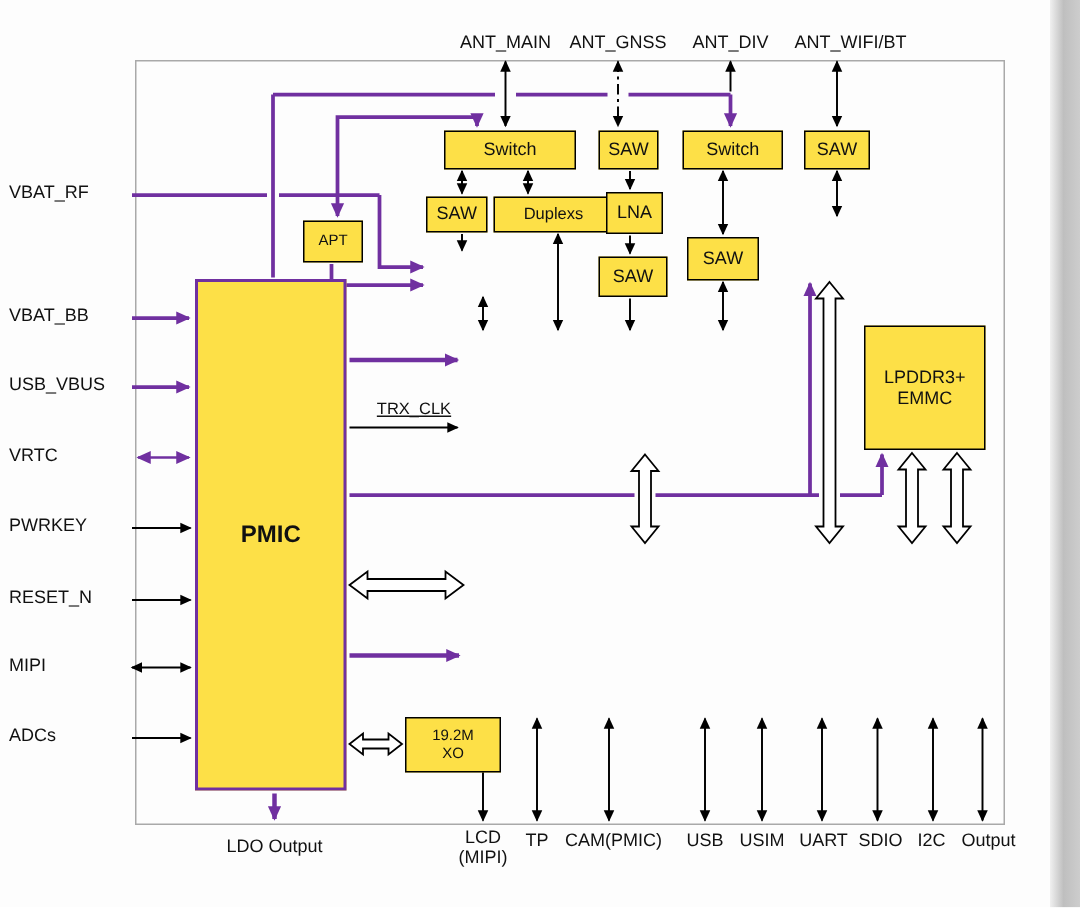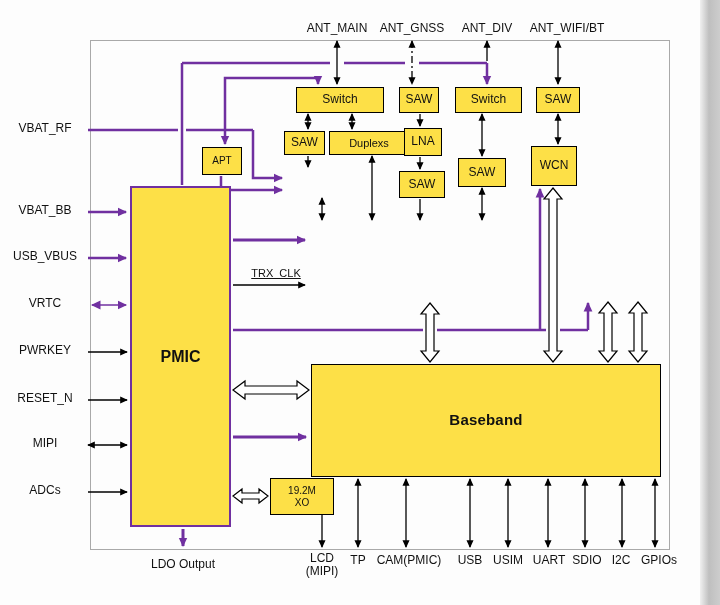--- a/index.html
+++ b/index.html
@@ -9,21 +9,21 @@
              background:linear-gradient(to right,#f0f0f0 0%,#bfbfbf 45%,#cdcdcd 100%);}
   .frame{position:absolute;left:90px;top:40px;width:580px;height:510px;
          border:1px solid #a9a9a9;box-sizing:border-box;z-index:0;}
   svg.wires{position:absolute;left:0;top:0;z-index:1;}
   .block{position:absolute;background:#fde047;border:1px solid #000;box-sizing:border-box;
          display:flex;align-items:center;justify-content:center;text-align:center;
          font-size:12px;line-height:1.12;white-space:pre-line;z-index:2;}
   .big{font-weight:bold;font-size:15px;letter-spacing:.2px;}
   .pmic{border:2px solid #7030a0;font-weight:bold;font-size:16px;text-align:center;}
   .port{position:absolute;font-size:12px;line-height:13px;white-space:pre-line;z-index:2;}
-  .tr{text-align:center;} .tc{text-align:center;}
+  .tr{text-align:left;} .tc{text-align:center;}
   .sig{position:absolute;font-size:11px;z-index:2;text-decoration:underline;}
   .k{stroke:#000;stroke-width:1.3;fill:none;}
   .dd{stroke-dasharray:7 3 2 3;}
   .p{stroke:#7030a0;stroke-width:2.5;fill:none;}
   .p3{stroke:#7030a0;stroke-width:3;fill:none;}
   .pt{stroke:#7030a0;stroke-width:1.6;fill:none;}
   .hollow{fill:#fff;stroke:#000;stroke-width:1.2;}
 </style>
 </head>
 <body>
@@ -126,23 +126,23 @@
   <div class="block" style="left:296px;top:87px;width:88px;height:26px">Switch</div>
   <div class="block" style="left:399px;top:87px;width:40px;height:26px">SAW</div>
   <div class="block" style="left:455px;top:87px;width:67px;height:26px">Switch</div>
   <div class="block" style="left:536px;top:87px;width:44px;height:26px">SAW</div>
   <div class="block" style="left:284px;top:131px;width:41px;height:24px">SAW</div>
   <div class="block" style="left:329px;top:131px;width:80px;height:24px;font-size:11px">Duplexs</div>
   <div class="block" style="left:404px;top:128px;width:38px;height:28px">LNA</div>
   <div class="block" style="left:202px;top:147px;width:40px;height:28px;font-size:10px">APT</div>
   <div class="block" style="left:399px;top:171px;width:46px;height:27px">SAW</div>
   <div class="block" style="left:458px;top:158px;width:48px;height:29px">SAW</div>
-  <div class="block" style="left:531px;top:146px;width:46px;height:40px">WCN</div>
+  <div class="block" style="left:576px;top:217px;width:81px;height:83px">LPDDR3+
+EMMC</div>
   <div class="block pmic" style="left:130px;top:186px;width:101px;height:341px">PMIC</div>
-  <div class="block big" style="left:311px;top:364px;width:350px;height:113px">Baseband</div>
   <div class="block" style="left:270px;top:478px;width:64px;height:37px;font-size:10px">19.2M
 XO</div>
 
   <div class="port tc" style="left:297px;top:22px;width:80px">ANT_MAIN</div>
   <div class="port tc" style="left:372px;top:22px;width:80px">ANT_GNSS</div>
   <div class="port tc" style="left:452px;top:22px;width:70px">ANT_DIV</div>
   <div class="port tc" style="left:521px;top:22px;width:92px">ANT_WIFI/BT</div>
 
   <div class="port tr" style="left:6px;top:122px;width:78px">VBAT_RF</div>
   <div class="port tr" style="left:6px;top:204px;width:78px">VBAT_BB</div>
@@ -158,16 +158,16 @@
   <div class="port tc" style="left:133px;top:558px;width:100px">LDO Output</div>
   <div class="port tc" style="left:294px;top:552px;width:56px">LCD
 (MIPI)</div>
   <div class="port tc" style="left:343px;top:554px;width:30px">TP</div>
   <div class="port tc" style="left:369px;top:554px;width:80px">CAM(PMIC)</div>
   <div class="port tc" style="left:450px;top:554px;width:40px">USB</div>
   <div class="port tc" style="left:486px;top:554px;width:44px">USIM</div>
   <div class="port tc" style="left:527px;top:554px;width:44px">UART</div>
   <div class="port tc" style="left:566px;top:554px;width:42px">SDIO</div>
   <div class="port tc" style="left:603px;top:554px;width:36px">I2C</div>
-  <div class="port tc" style="left:636px;top:554px;width:46px">GPIOs</div>
+  <div class="port tc" style="left:636px;top:554px;width:46px">Output</div>
 
   <div class="page-edge"></div>
 </div>
 
 </body></html>

